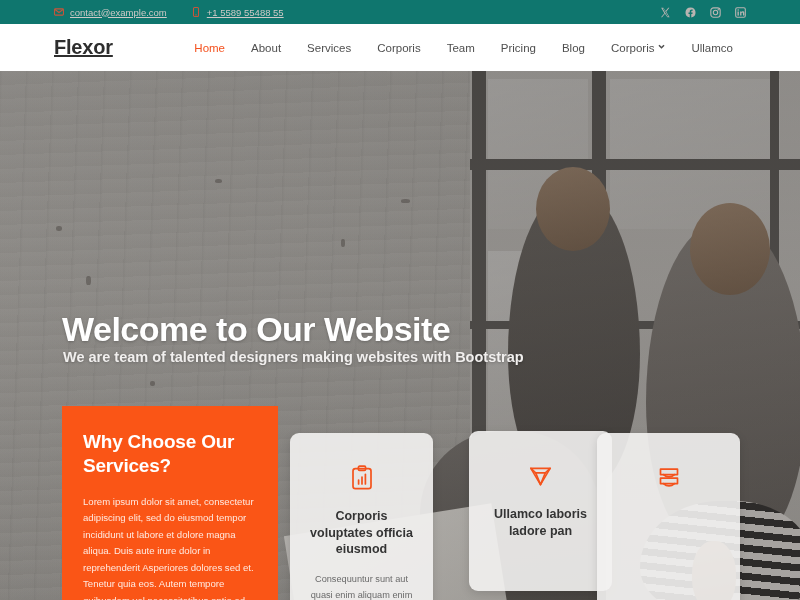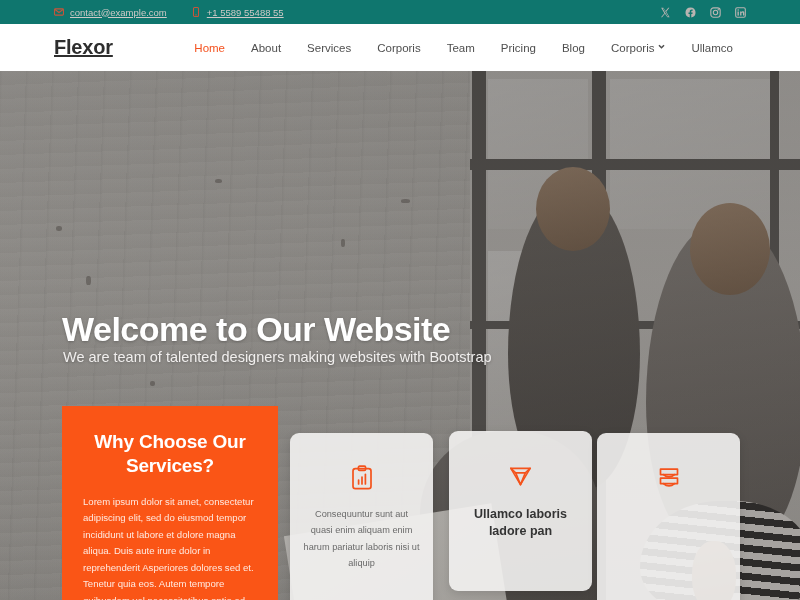--- a/index.html
+++ b/index.html
@@ -86,49 +86,49 @@
   }
 
   .hero-inner { position: absolute; left: 0; top: 0; width: 100%; height: 100%; margin-top: 48px; }
   .hero-title {
     position: absolute; left: 62px; top: 191px;
     font-size: 34px; font-weight: 700; color: #ffffff; letter-spacing: -0.5px;
     text-shadow: 0 1px 3px rgba(0,0,0,0.25);
   }
   .hero-sub {
     position: absolute; left: 63px; top: 230px;
-    font-size: 14.5px; color: #f1efee; font-weight: 400;
+    font-size: 14.5px; color: #f1efee; font-weight: 700;
     text-shadow: 0 1px 3px rgba(0,0,0,0.25);
   }
 
   
   .promo {
     position: absolute; left: 62px; top: 287px; width: 216px; height: 265px;
     background: #fa5516; padding: 24px 21px 0 21px;
   }
-  .promo-title { font-size: 19px; font-weight: 700; color: #ffffff; line-height: 1.26; letter-spacing: -0.2px; text-align: center; }
+  .promo-title { font-size: 19px; font-weight: 700; color: #ffffff; line-height: 1.26; letter-spacing: -0.2px; }
   .promo-text { margin-top: 16px; font-size: 9.6px; line-height: 1.72; color: #ffe9e0; }
   .promo-btn {
     position: absolute; left: 50%; transform: translateX(-50%); bottom: 20px;
     background: #fb713c; color: #ffffff; border: none; border-radius: 18px;
     font-size: 10px; padding: 9px 20px; display: flex; align-items: center; gap: 7px;
     font-family: inherit; cursor: pointer; white-space: nowrap;
   }
   .promo-btn .chev { width: 7px; height: 7px; display: block; }
   .promo-btn .chev svg { width: 7px; height: 7px; display: block; stroke: #ffffff; fill: none; stroke-width: 2.2; }
 
   
   .card {
     position: absolute; width: 143px;
     background: rgba(243,242,241,0.90);
     border-radius: 9px; padding: 30px 13px 0 13px; text-align: center;
     box-shadow: 0 3px 10px rgba(0,0,0,0.13);
   }
   .card-1 { left: 290px; top: 314px; height: 211px; }
-  .card-2 { left: 449px; top: 312px; height: 160px; }
+  .card-2 { left: 469px; top: 312px; height: 160px; }
   .card-3 { left: 597px; top: 314px; height: 211px; }
   .card-ico { height: 30px; display: flex; align-items: center; justify-content: center; color: #f4531c; }
   .card-ico svg { display: block; }
   .card-title {
     margin-top: 15px; font-size: 12.5px; font-weight: 700; color: #343434; line-height: 1.32;
   }
   .card-text { margin-top: 13px; font-size: 9.2px; line-height: 1.78; color: #6a6a6a; }
 </style>
 </head>
 <body>
@@ -276,20 +276,21 @@
     <div class="card card-1">
       <div class="card-ico">
         <svg width="26" height="26" viewBox="0 0 26 26" fill="none" stroke="currentColor" stroke-width="1.7" stroke-linecap="round" stroke-linejoin="round">
           <rect x="4" y="3.6" width="18" height="20" rx="2.4"></rect>
           <rect x="9.4" y="1.2" width="7.2" height="4.2" rx="1.2"></rect>
           <line x1="9.6" y1="19" x2="9.6" y2="15"></line>
           <line x1="13" y1="19" x2="13" y2="12"></line>
           <line x1="16.4" y1="19" x2="16.4" y2="9.4"></line>
         </svg>
       </div>
+      <div class="card-title">Corporis voluptates officia eiusmod</div>
       <div class="card-text">Consequuntur sunt aut quasi enim aliquam enim harum pariatur laboris nisi ut aliquip</div>
     </div>
 
     <div class="card card-2">
       <div class="card-ico">
         <svg width="27" height="25" viewBox="0 0 28 26" fill="none" stroke="currentColor" stroke-width="1.7" stroke-linecap="round" stroke-linejoin="round">
           <path d="M4 4.5h20l-10 17z"></path>
           <path d="M4 4.5 9 9.2h10L24 4.5"></path>
           <path d="M9 9.2 14 21.5 19 9.2"></path>
         </svg>

